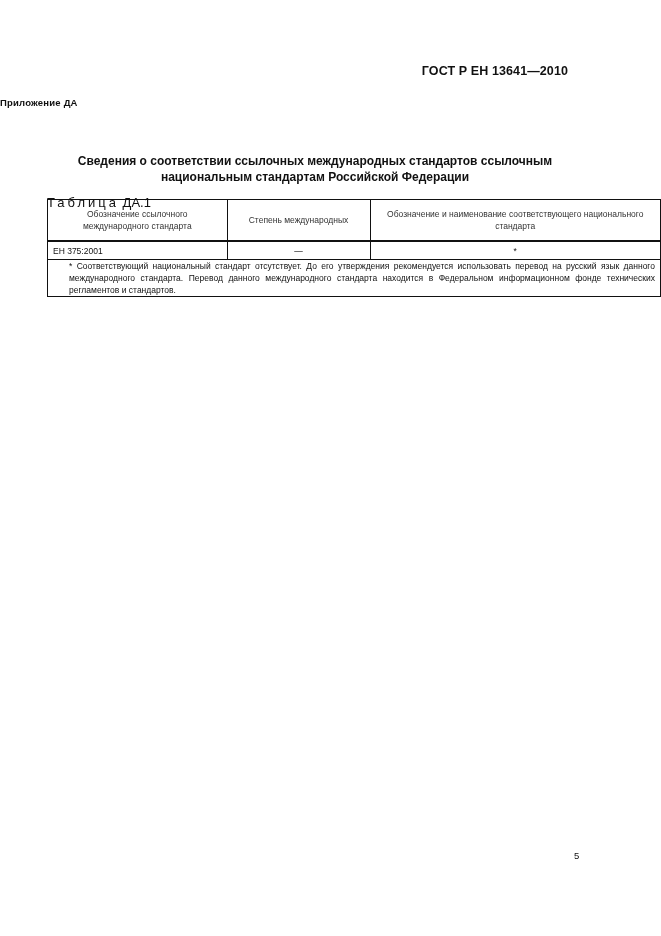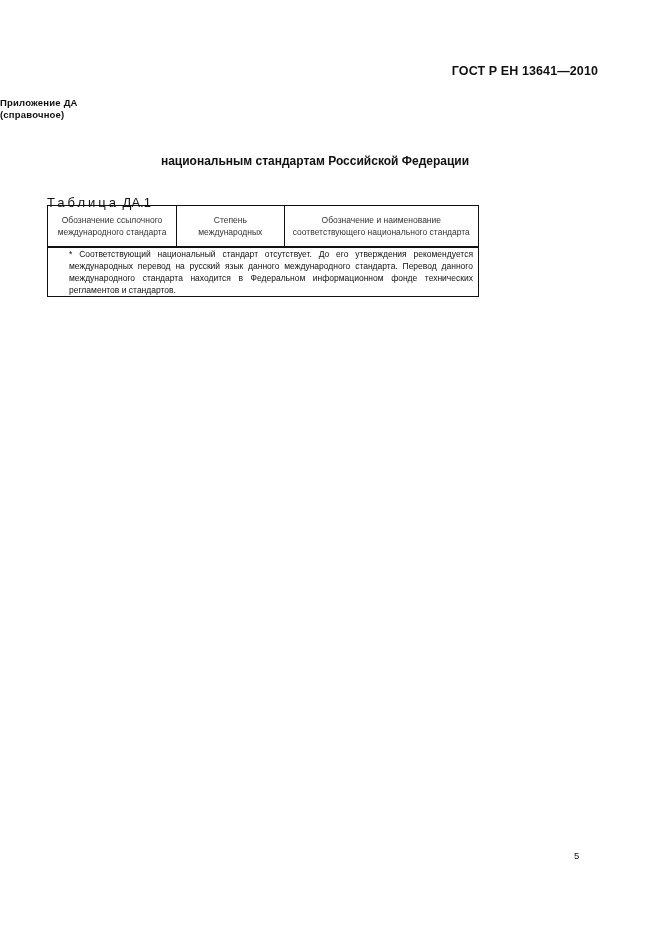--- a/index.html
+++ b/index.html
@@ -10,21 +10,21 @@
     body {
       width: 661px;
       height: 936px;
       position: relative;
       overflow: hidden;
       font-family: "Liberation Sans", "DejaVu Sans", sans-serif;
       color: #111111;
     }
     .doc-code {
       position: absolute;
-      right: 63px;
+      right: 93px;
       top: 64px;
       font-size: 12.5px;
       font-weight: bold;
       letter-spacing: 0.1px;
     }
     .appendix {
       position: absolute;
       left: 0;
       width: 630px;
       top: 97px;
@@ -49,22 +49,22 @@
       left: 47px;
       top: 195px;
       font-size: 13px;
     }
     .table-caption .spaced {
       letter-spacing: 3px;
     }
     table.ref-table {
       position: absolute;
       left: 47px;
-      top: 205px;
-      width: 432px;
+      top: 199px;
+      width: 614px;
       border-collapse: collapse;
       font-size: 8.5px;
     }
     table.ref-table th, table.ref-table td {
       border: 1px solid #111;
       padding: 0 5px;
     }
     table.ref-table th {
       font-weight: normal;
       text-align: center;
@@ -99,24 +99,24 @@
     col.c2 { width: 125px; }
     col.c3 { width: 254px; }
   </style>
 </head>
 <body>
 
 <div class="doc-code">ГОСТ Р ЕН 13641—2010</div>
 
 <div class="appendix">
   <div>Приложение ДА</div>
-  <div>(справочное)</div>
 </div>
 
 <div class="title">
+  <div>Сведения о соответствии ссылочных международных стандартов ссылочным</div>
   <div>национальным стандартам Российской Федерации</div>
 </div>
 
 <div class="table-caption">
   <span class="spaced">Таблица</span>
   <span>ДА.1</span>
 </div>
 
 <table class="ref-table">
   <colgroup>
@@ -126,20 +126,25 @@
   </colgroup>
   <thead>
     <tr>
       <th><span>Обозначение ссылочного международного стандарта</span></th>
       <th><span>Степень международных</span></th>
       <th><span>Обозначение и наименование соответствующего национального стандарта</span></th>
     </tr>
   </thead>
   <tbody>
     <tr>
+      <td class="c-left">ЕН 375:2001</td>
+      <td class="c-center">—</td>
+      <td class="c-center">*</td>
+    </tr>
+    <tr>
       <td colspan="3" class="footnote">
-        <div class="fn-indent" style="text-indent:0;">* Соответствующий национальный стандарт отсутствует. До его утверждения рекомендуется международных перевод на русский язык данного международного стандарта. Перевод данного международного стандарта находится в Федеральном информационном фонде технических регламентов и стандартов.</div>
+        <div class="fn-indent" style="text-indent:0;">* Соответствующий национальный стандарт отсутствует. До его утверждения рекомендуется использовать перевод на русский язык данного международного стандарта. Перевод данного международного стандарта находится в Федеральном информационном фонде технических регламентов и стандартов.</div>
       </td>
     </tr>
   </tbody>
 </table>
 
 <div class="page-num">5</div>
 
 </body></html>

